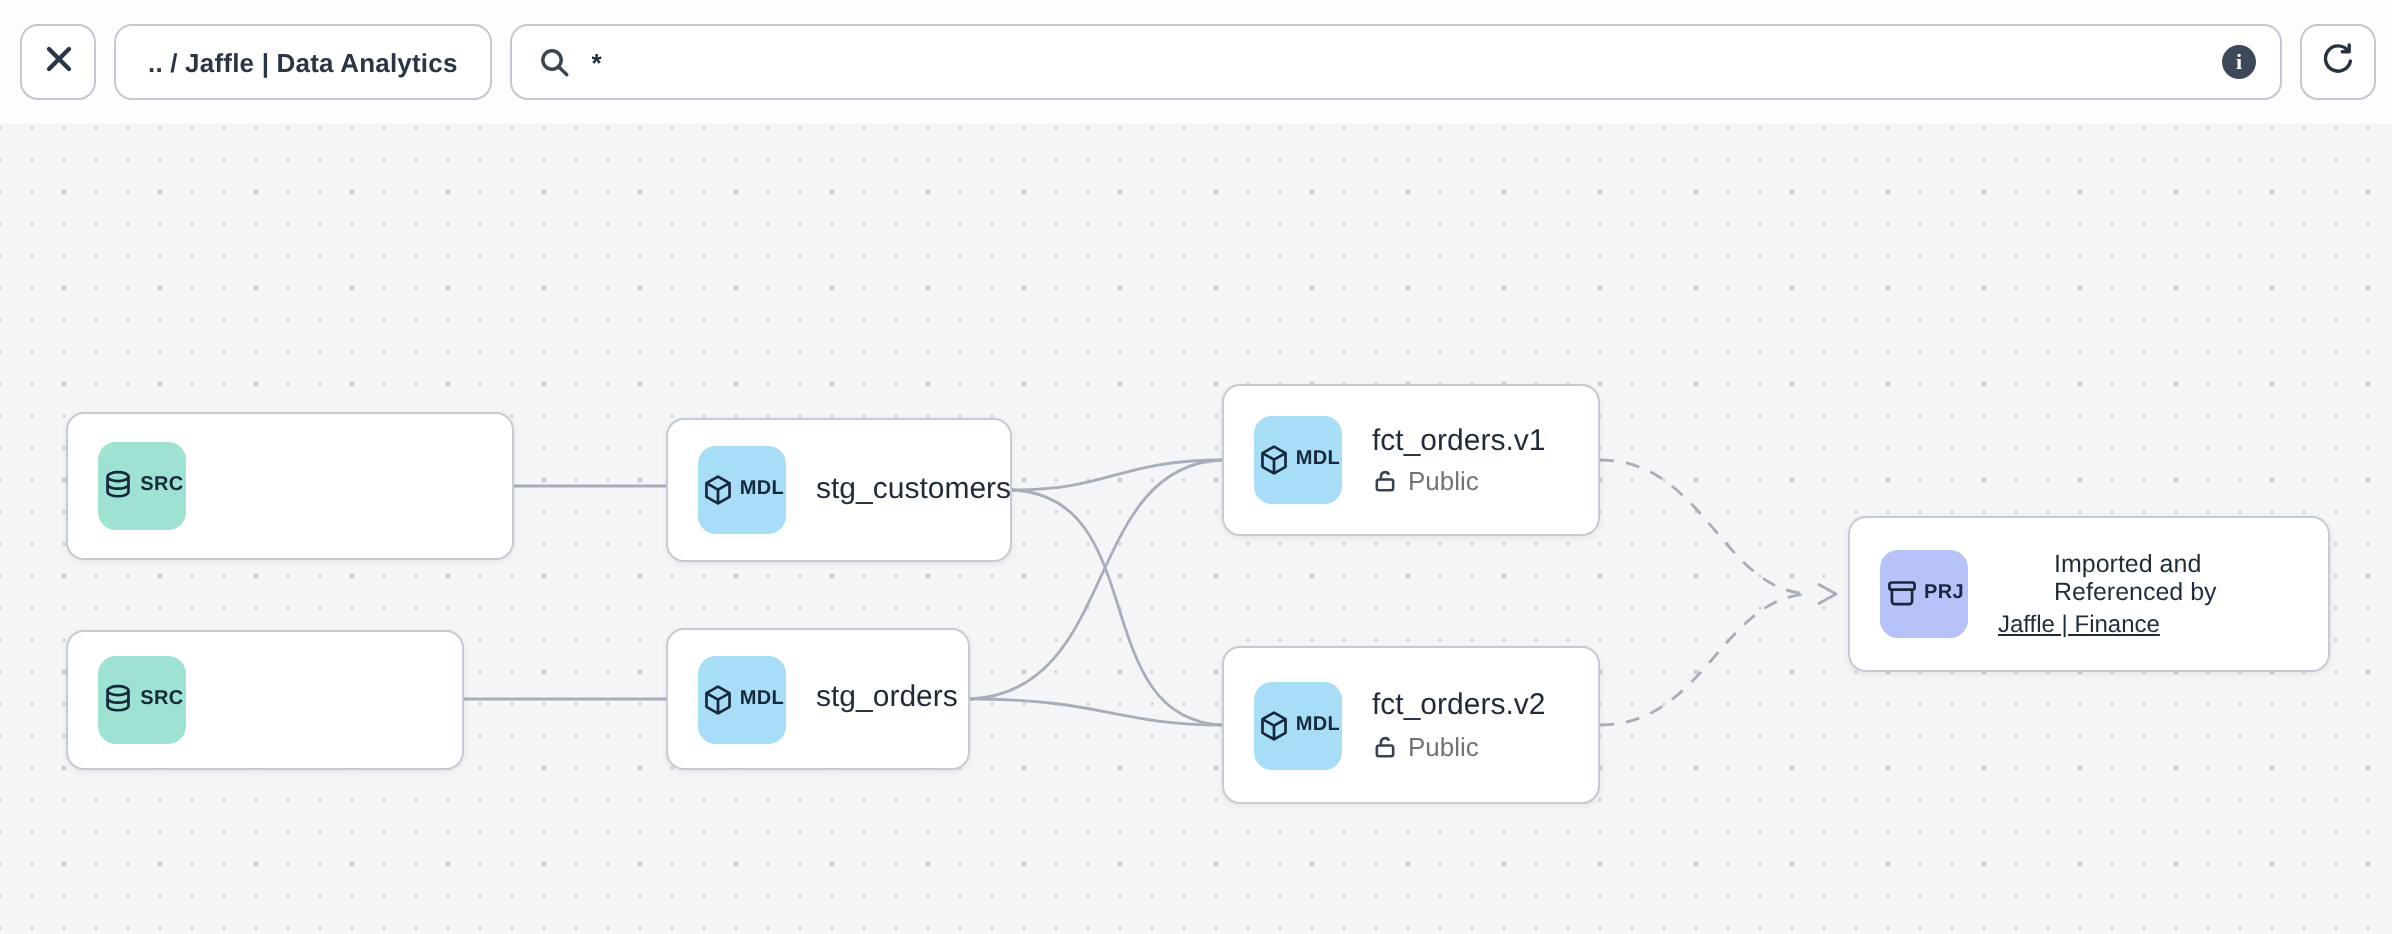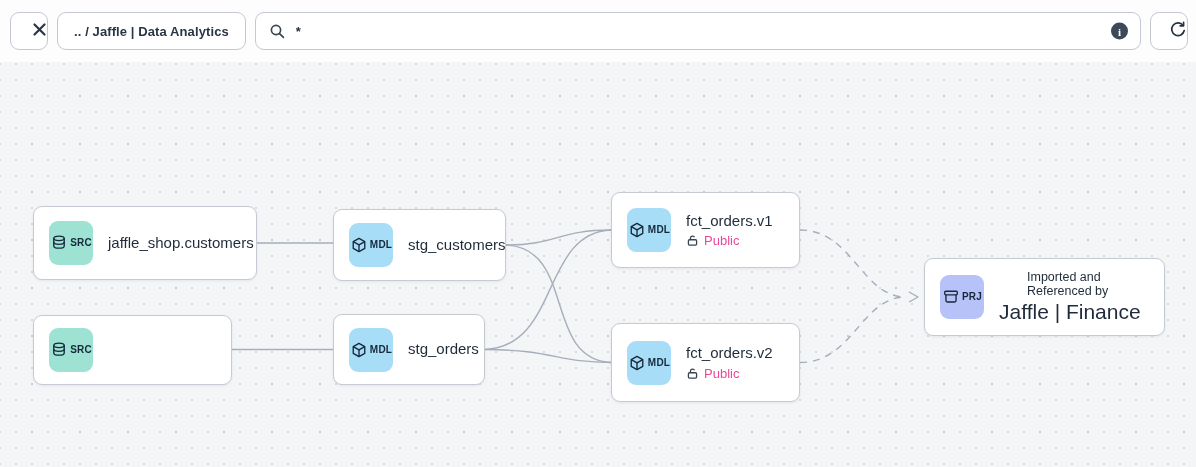--- a/index.html
+++ b/index.html
@@ -15,21 +15,21 @@
   .toolbar {
     position: absolute; top: 0; left: 0; right: 0; height: 62px;
     background: #fdfdfe;
     display: flex; align-items: center;
     padding: 0 8px 0 10px; gap: 9px;
     z-index: 5;
   }
   .tb-btn {
     height: 38px; background: #fff;
     border: 1px solid #c3c8d1; border-radius: 9px;
-    display: flex; align-items: center; justify-content: flex-end;
+    display: flex; align-items: center; justify-content: center;
     cursor: pointer; color: #2a3545; flex: 0 0 auto;
   }
   .tb-square { width: 38px; }
   .tb-breadcrumb { padding: 0 16px; font-size: 13px; font-weight: 700; letter-spacing: .1px; }
   .searchbox {
     flex: 1 1 auto; height: 38px; background: #fff;
     border: 1px solid #c3c8d1; border-radius: 9px;
     display: flex; align-items: center; position: relative;
     padding: 0 40px 0 13px; gap: 10px;
   }
@@ -72,23 +72,23 @@
     display: flex; flex-direction: row; align-items: center; justify-content: center;
     gap: 2px; color: #16293b;
   }
   .badge .blabel { font-size: 10px; font-weight: 600; letter-spacing: .2px; line-height: 1; }
   .badge svg { display: block; }
   .badge-src { background: var(--src-badge, #9de2d3); }
   .badge-mdl { background: var(--mdl-badge, #a8ddf7); }
   .badge-prj { background: var(--prj-badge, #b7c2f8); }
   .node-title { font-size: 15px; font-weight: 500; color: #1f2b3a; line-height: 1.25; }
   .node-col { display: flex; flex-direction: column; gap: 3px; }
-  .access-row { display: flex; align-items: center; gap: 5px; font-size: 13px; color: #ec4899; }
+  .access-row { display: flex; align-items: center; gap: 5px; font-size: 13px; color: #737373; }
   .prj-sub { font-size: 12.5px; font-weight: 500; color: #1f2b3a; margin-left: 28px; }
-  .prj-title { font-size: 21px; font-weight: 500; color: #1f2b3a; }
+  .prj-title { font-size: 12px; font-weight: 500; color: #1f2b3a; text-decoration: underline; }
 
   #node-src-customers { left: 33px;  top: 144px; width: 224px; height: 74px; }
   #node-src-orders    { left: 33px;  top: 253px; width: 199px; height: 70px; }
   #node-stg-customers { left: 333px; top: 147px; width: 173px; height: 72px; }
   #node-stg-orders    { left: 333px; top: 252px; width: 152px; height: 71px; }
   #node-fct-v1        { left: 611px; top: 130px; width: 189px; height: 76px; }
   #node-fct-v2        { left: 611px; top: 261px; width: 189px; height: 79px; }
   #node-project       { left: 924px; top: 196px; width: 241px; height: 78px; }
 </style>
 </head>
@@ -150,21 +150,20 @@
     <div class="badge badge-src">
       <span>
         <svg width="18" height="18" viewBox="0 0 20 20" fill="none" stroke="#16293b" stroke-width="1.5">
             <ellipse cx="10" cy="4.8" rx="5.8" ry="2.5"></ellipse>
             <path d="M4.2 4.8 V9 c0 1.4 2.6 2.5 5.8 2.5 s5.8 -1.1 5.8 -2.5 V4.8"></path>
             <path d="M4.2 9 V13.2 c0 1.4 2.6 2.5 5.8 2.5 s5.8 -1.1 5.8 -2.5 V9"></path>
           </svg>
       </span>
       <span class="blabel">SRC</span>
     </div>
-    <div class="node-title">jaffle_shop.customers</div>
   </div>
 
   <div class="node" id="node-src-orders">
     <div class="badge badge-src">
       <span>
         <svg width="18" height="18" viewBox="0 0 20 20" fill="none" stroke="#16293b" stroke-width="1.5">
             <ellipse cx="10" cy="4.8" rx="5.8" ry="2.5"></ellipse>
             <path d="M4.2 4.8 V9 c0 1.4 2.6 2.5 5.8 2.5 s5.8 -1.1 5.8 -2.5 V4.8"></path>
             <path d="M4.2 9 V13.2 c0 1.4 2.6 2.5 5.8 2.5 s5.8 -1.1 5.8 -2.5 V9"></path>
           </svg>

